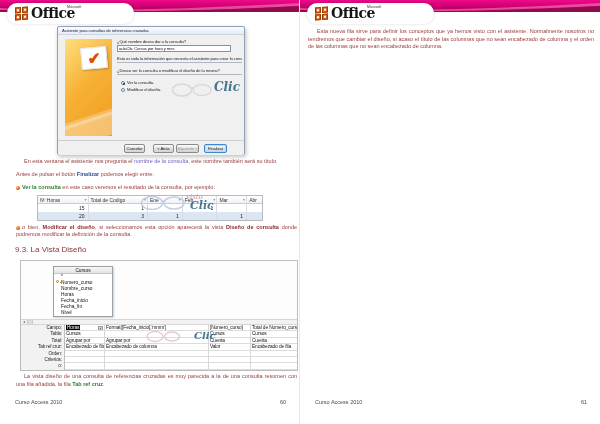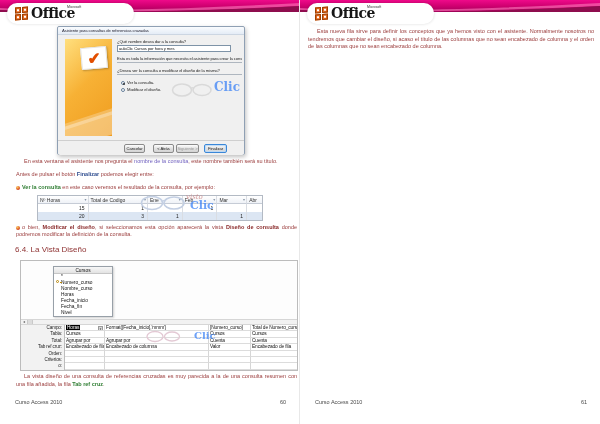--- a/index.html
+++ b/index.html
@@ -82,21 +82,21 @@
   .grid{position:absolute;left:0;top:64px;width:276px}
   .grow{display:flex;height:6.4px;line-height:6.4px}
   .glabel{width:44px;background:#f2f2f2;border-right:1px solid #bdbdbd;text-align:right;padding-right:2px;color:#222;font-size:4.6px;letter-spacing:-.1px;white-space:nowrap;overflow:hidden;flex:0 0 auto}
   .gcell{border-right:1px solid #d6d6d6;border-bottom:1px solid #dcdcdc;padding:0 1px;white-space:nowrap;overflow:hidden;background:#fff;letter-spacing:-.1px;flex:0 0 auto}
   .gc1{width:40px}.gc2{width:104px}.gc3{width:42px}.gc4{width:46px;border-right:none}
   .sel-field{background:#000;color:#fff;padding:0 1px}
   .dd{float:right;width:5px;height:5px;background:#d7d7d7;border:1px solid #9a9a9a;font-size:3px;line-height:4px;text-align:center;color:#333;margin-top:.5px}
 
   
   .wm{position:absolute;pointer-events:none}
-  .wm-text{font-family:"DejaVu Serif",serif;font-weight:bold;color:#3b82f6;opacity:.75;white-space:nowrap}
+  .wm-text{font-family:"DejaVu Serif",serif;font-style:italic;font-weight:bold;color:#0c4a6e;opacity:.75;white-space:nowrap}
   .wm-aula{font-family:"DejaVu Serif",serif;font-style:italic;color:#c97f7f;opacity:.8;white-space:nowrap}
 
   
   .foot{position:absolute;top:399px;font-size:5.5px;color:#4a4a4a;white-space:nowrap}
 </style>
 </head>
 <body>
 
 <div id="canvas">
 
@@ -203,21 +203,21 @@
         <ellipse cx="12" cy="9" rx="10.5" ry="6.5" fill="none" stroke="#c3cfe3" stroke-width="1.5"></ellipse>
         <ellipse cx="34" cy="9" rx="10" ry="6" fill="none" stroke="#c3cfe3" stroke-width="1.5"></ellipse>
         <path d="M22,8 Q23,5 25,8" fill="none" stroke="#c3cfe3" stroke-width="1.2"></path>
       </svg>
       <span class="wm-aula" style="position:absolute;left:46px;top:-1px;font-size:7px">visto</span>
       <span class="wm-text" style="position:absolute;left:50px;top:5px;font-size:11px">Clic</span>
     </div>
 
     <p class="txt b2"><span class="dot"></span><span>o bien, </span><span class="mr">Modificar el diseño</span><span>, si seleccionamos esta opción aparecerá la vista </span><span class="mr">Diseño de consulta</span><span> donde podremos modificar la definición de la consulta.</span></p>
 
-    <h2 class="heading" style="font-weight:normal">6.4. La Vista Diseño</h2>
+    <h2 class="heading" style="font-weight:normal">9.3. La Vista Diseño</h2>
 
     <div class="design">
       <div class="fl">
         <div class="fl-title">Cursos</div>
         <div class="fl-item">*</div>
         <div class="fl-item haskey"><span class="key"></span><span>Numero_curso</span></div>
         <div class="fl-item">Nombre_curso</div>
         <div class="fl-item">Horas</div>
         <div class="fl-item">Fecha_inicio</div>
         <div class="fl-item">Fecha_fin</div>

